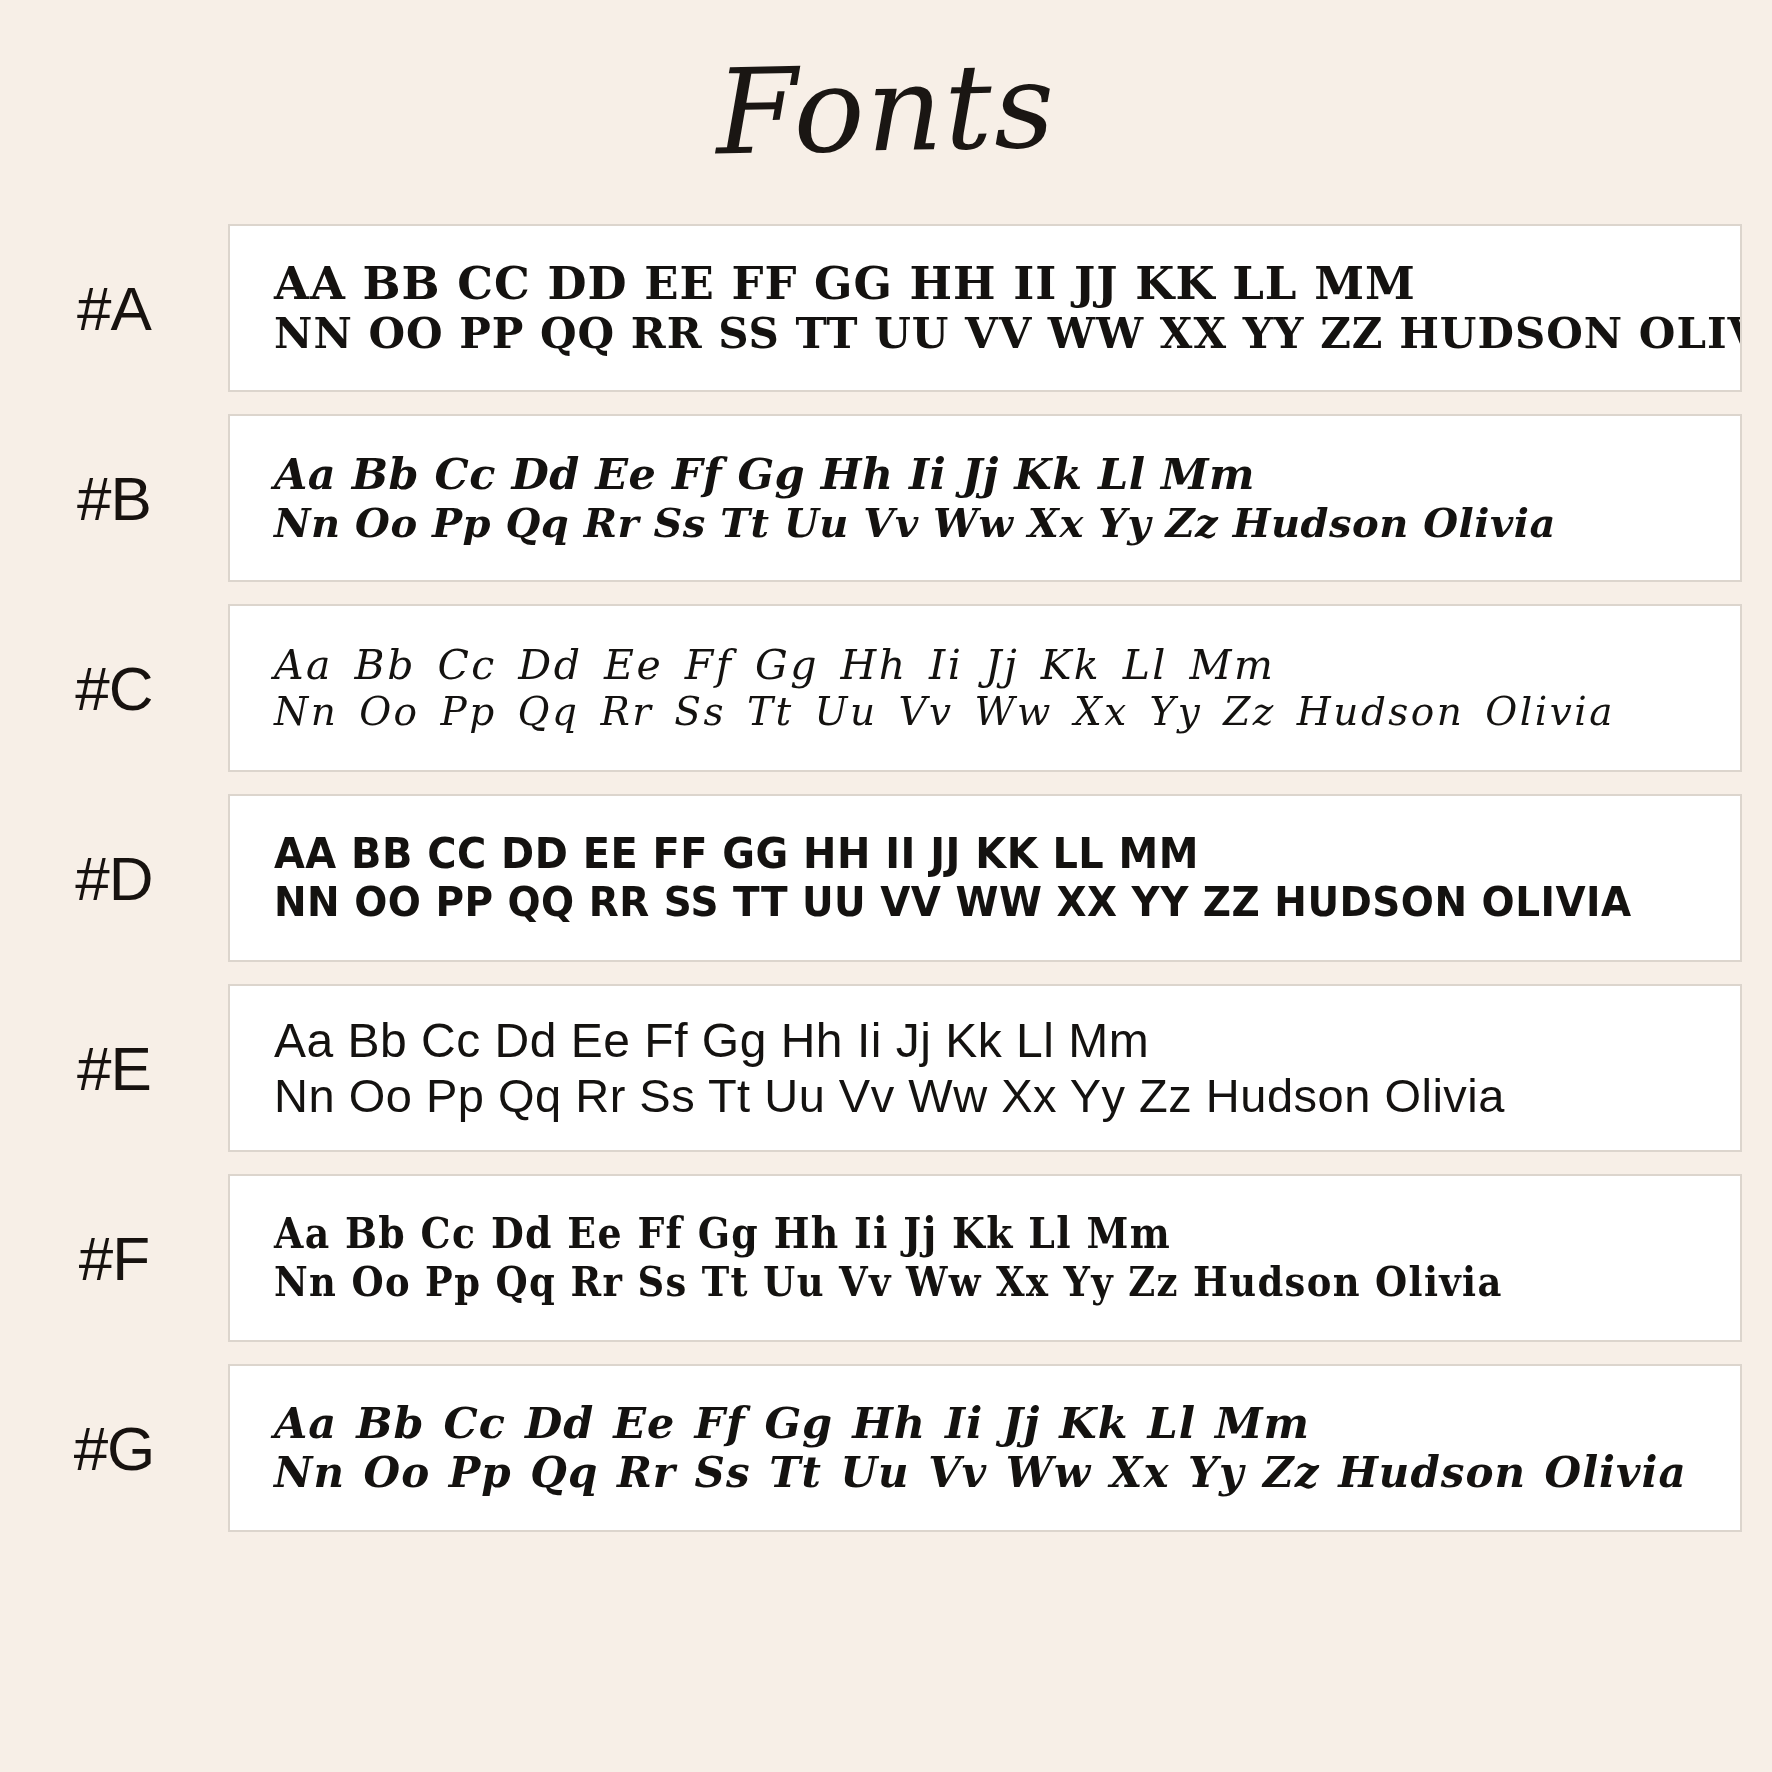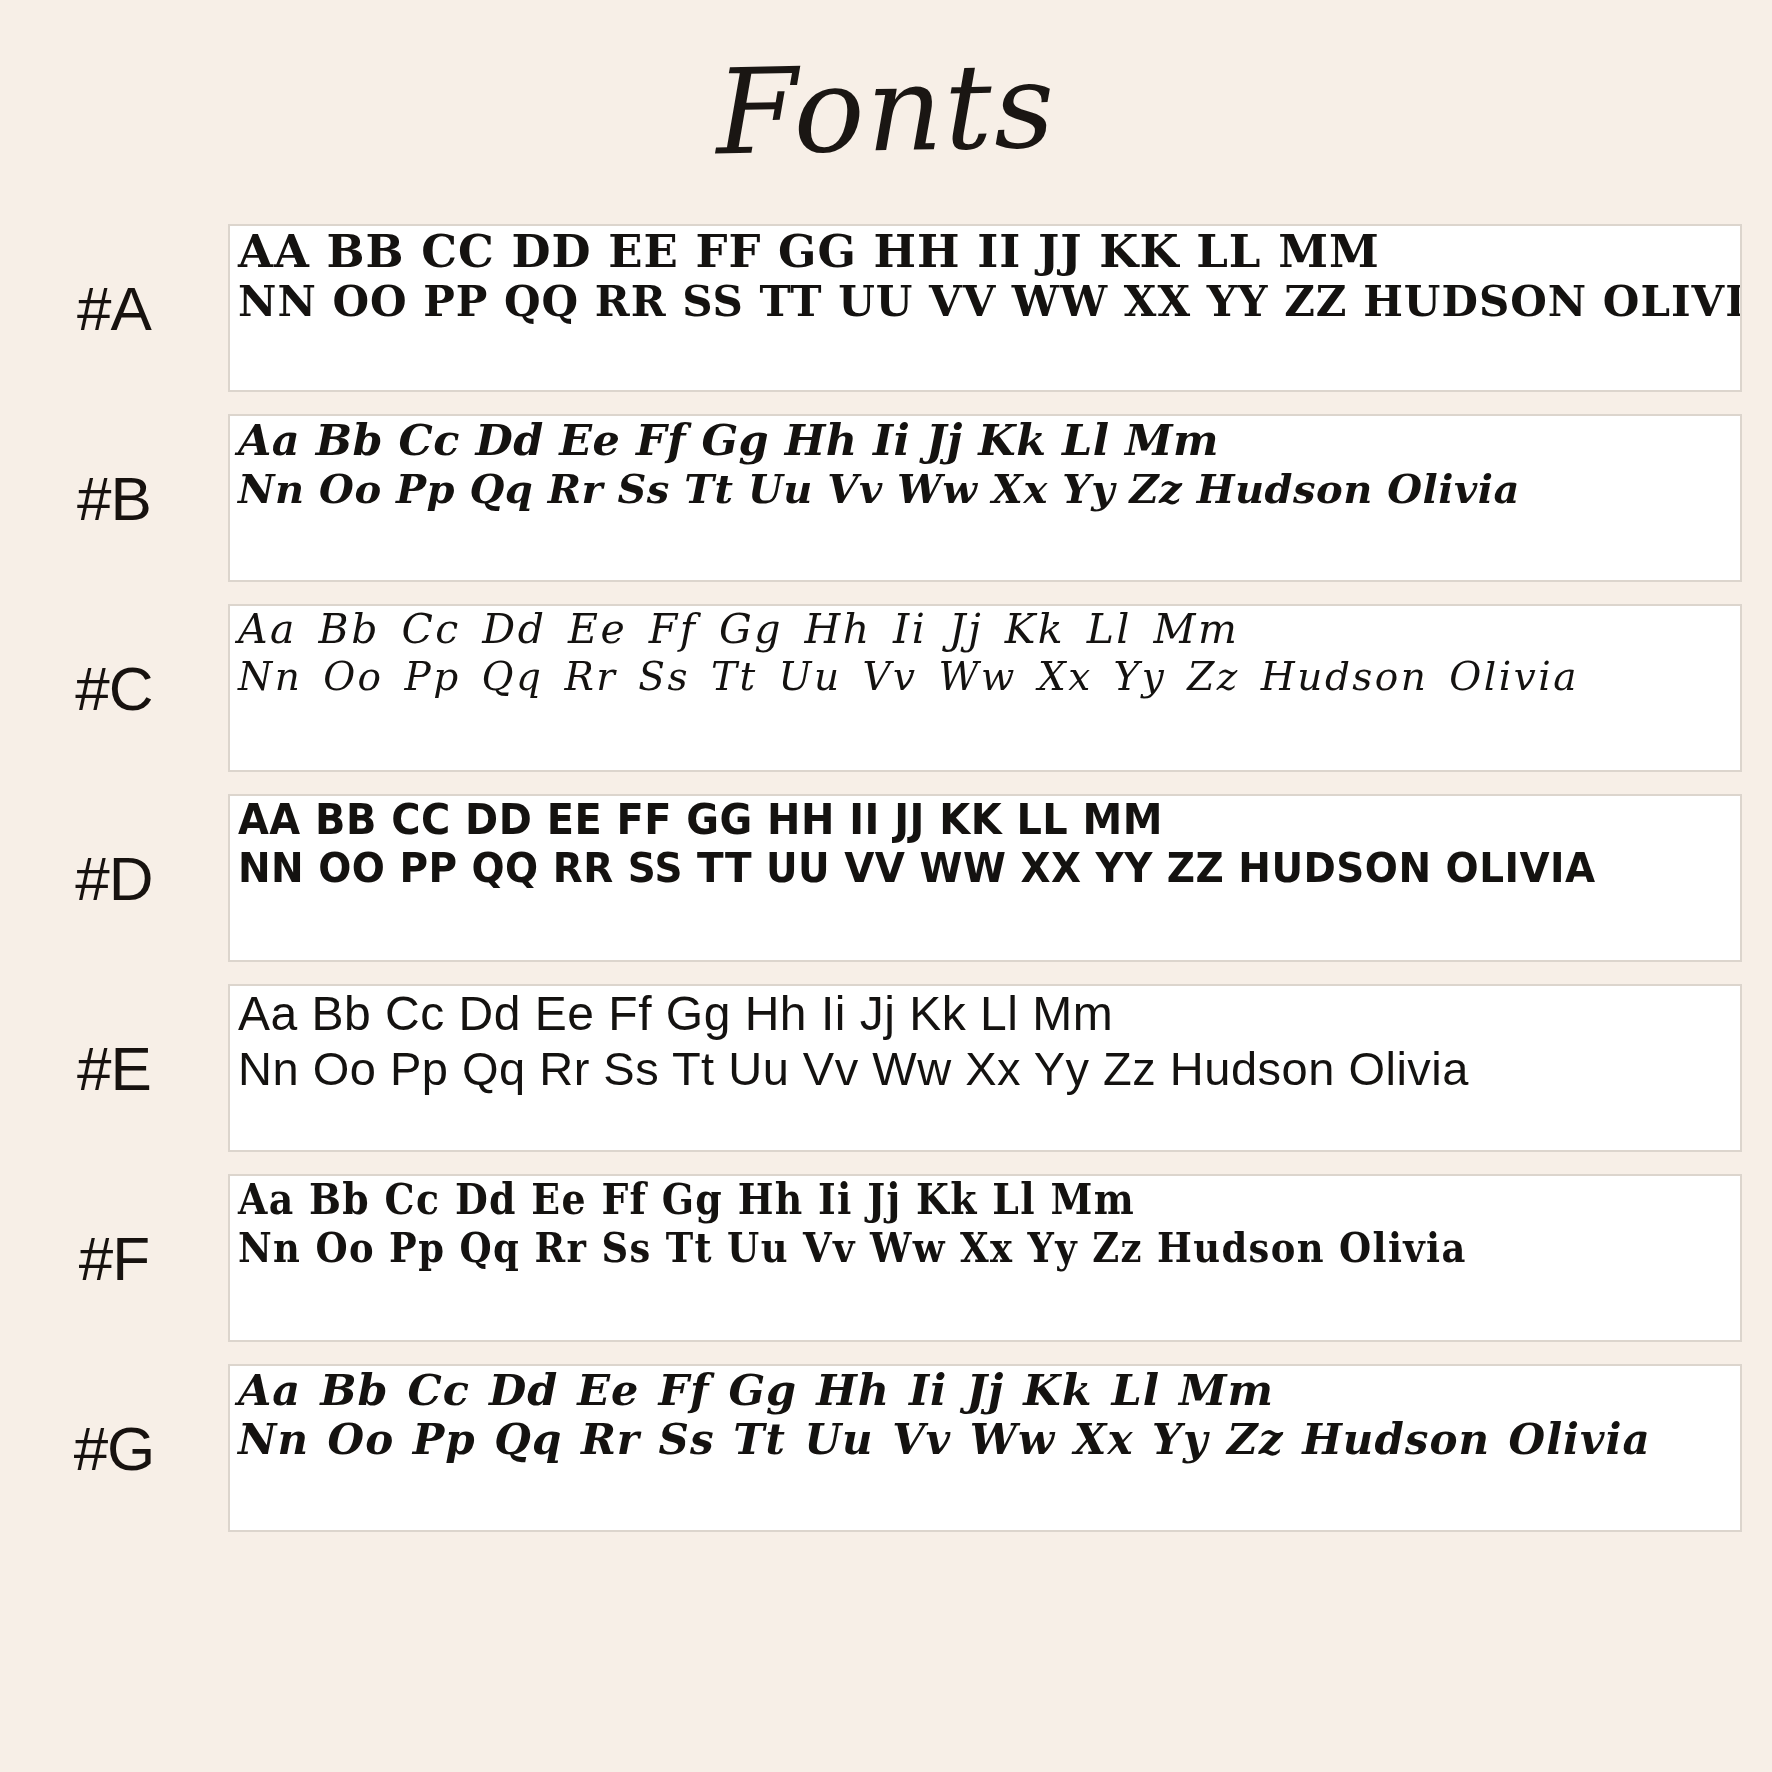--- a/index.html
+++ b/index.html
@@ -53,22 +53,22 @@
     letter-spacing: -1px;
   }
   .sample-box {
     flex: 1 1 auto;
     height: 168px;
     background: #ffffff;
     border: 2px solid #dcd5cd;
     box-sizing: border-box;
     display: flex;
     flex-direction: column;
-    justify-content: flex-start;
-    padding: 0 8px;
+    justify-content: center;
+    padding: 0 44px;
     overflow: hidden;
   }
   .sample-line {
     white-space: nowrap;
     color: #141210;
     line-height: 1.16;
   }
 
   
   .s-a .sample-line {

